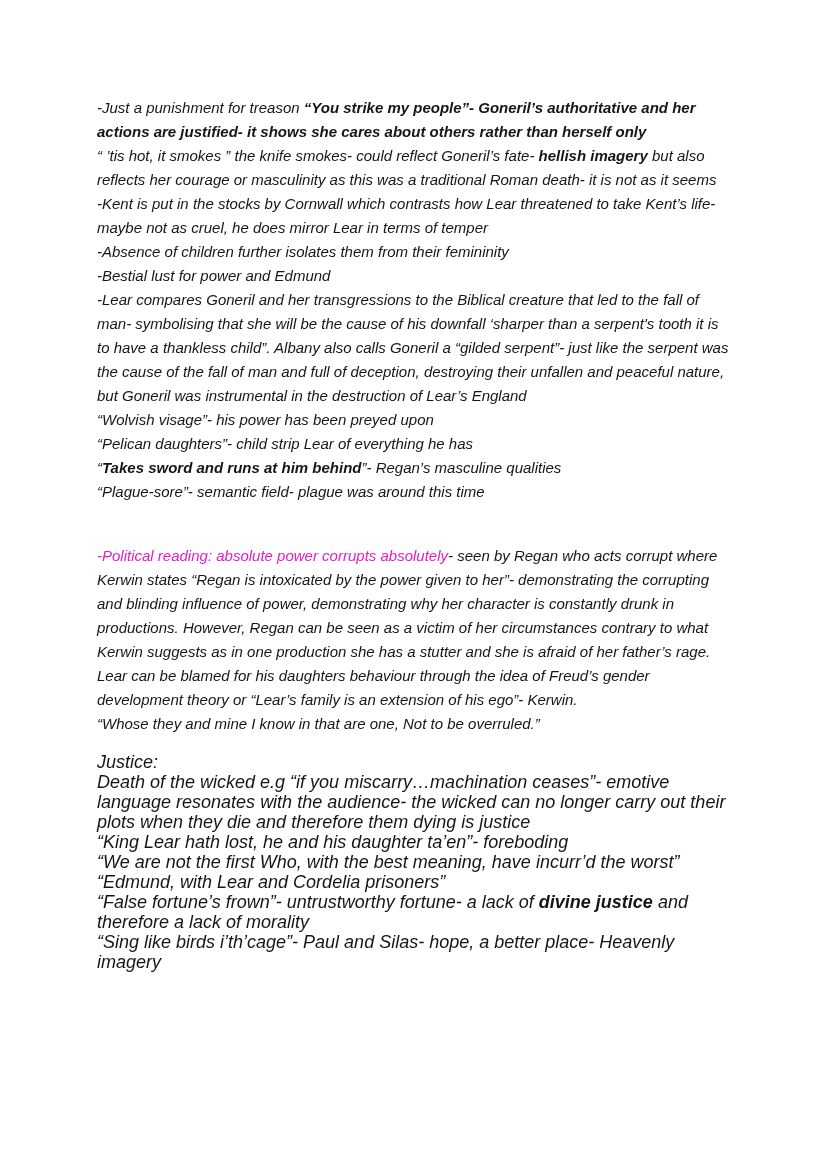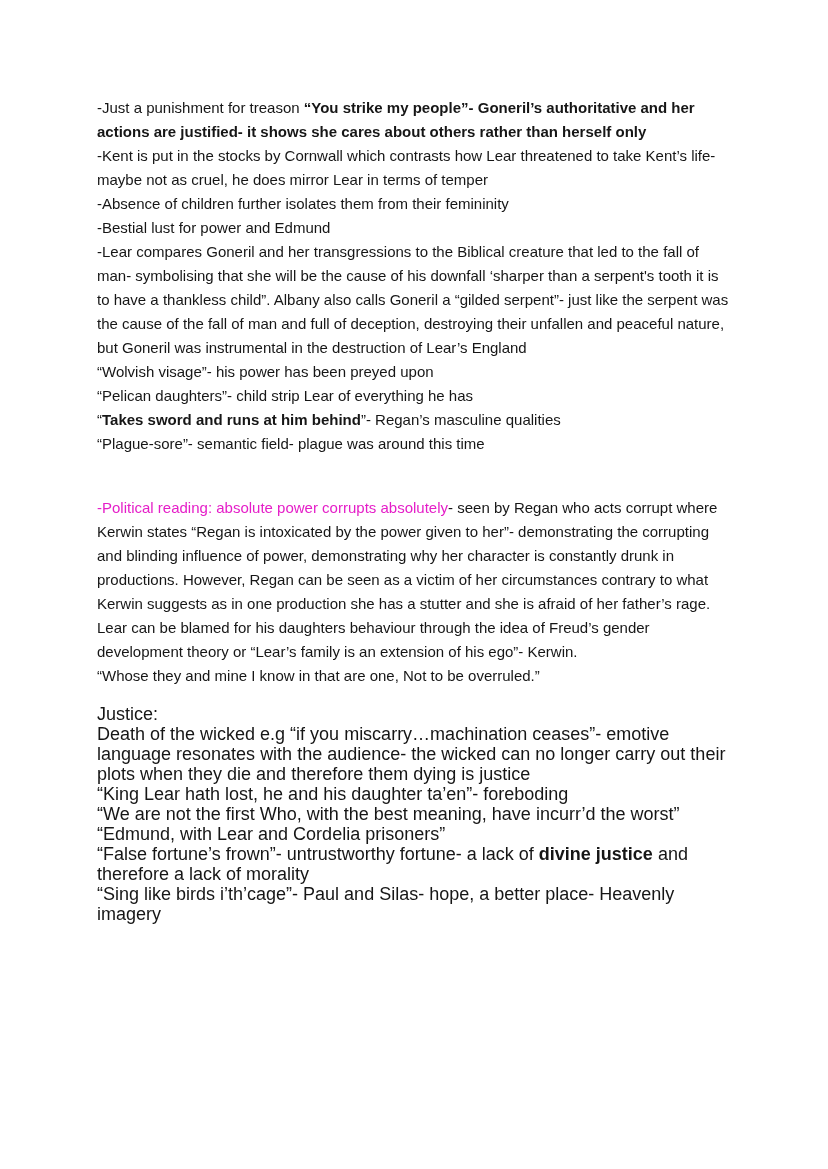--- a/index.html
+++ b/index.html
@@ -11,20 +11,21 @@
     width:828px;
     height:1169px;
     background:#ffffff;
     font-family:"Liberation Sans", sans-serif;
     color:var(--text);
     overflow:hidden;
   }
   .doc{
     padding:96px 0 0 97px;
     width:636px;
+    font-style:italic;
   }
   .doc p{margin:0;}
   .sec-notes p,
   .sec-political p{
     font-size:15px;
     line-height:24px;
   }
   .sec-justice p{
     font-size:18px;
     line-height:20px;
@@ -35,20 +36,21 @@
   .bold{font-weight:bold;}
   .magenta{color:var(--magenta);text-align:center;}
 </style>
 </head>
 <body style="background: rgb(255, 255, 255);">
 
 <div class="doc">
 
   <div class="sec-notes">
     <p><span>-Just a punishment for treason </span><span class="bold">“You strike my people”- Goneril’s authoritative and her actions are justified- it shows she cares about others rather than herself only</span></p>
+    <p><span>“ ’tis hot, it smokes ” the knife smokes- could reflect Goneril’s fate- </span><span class="bold">hellish imagery</span><span> but also reflects her courage or masculinity as this was a traditional Roman death- it is not as it seems</span></p>
     <p><span>-Kent is put in the stocks by Cornwall which contrasts how Lear threatened to take Kent’s life- maybe not as cruel, he does mirror Lear in terms of temper</span></p>
     <p><span>-Absence of children further isolates them from their femininity</span></p>
     <p><span>-Bestial lust for power and Edmund</span></p>
     <p><span>-Lear compares Goneril and her transgressions to the Biblical creature that led to the fall of man- symbolising that she will be the cause of his downfall ‘sharper than a serpent's tooth it is to have a thankless child”. Albany also calls Goneril a “gilded serpent”- just like the serpent was the cause of the fall of man and full of deception, destroying their unfallen and peaceful nature, but Goneril was instrumental in the destruction of Lear’s England</span></p>
     <p><span>“Wolvish visage”- his power has been preyed upon</span></p>
     <p><span>“Pelican daughters”- child strip Lear of everything he has</span></p>
     <p><span>“</span><span class="bold">Takes sword and runs at him behind</span><span>”- Regan’s masculine qualities</span></p>
     <p><span>“Plague-sore”- semantic field- plague was around this time</span></p>
   </div>
 

